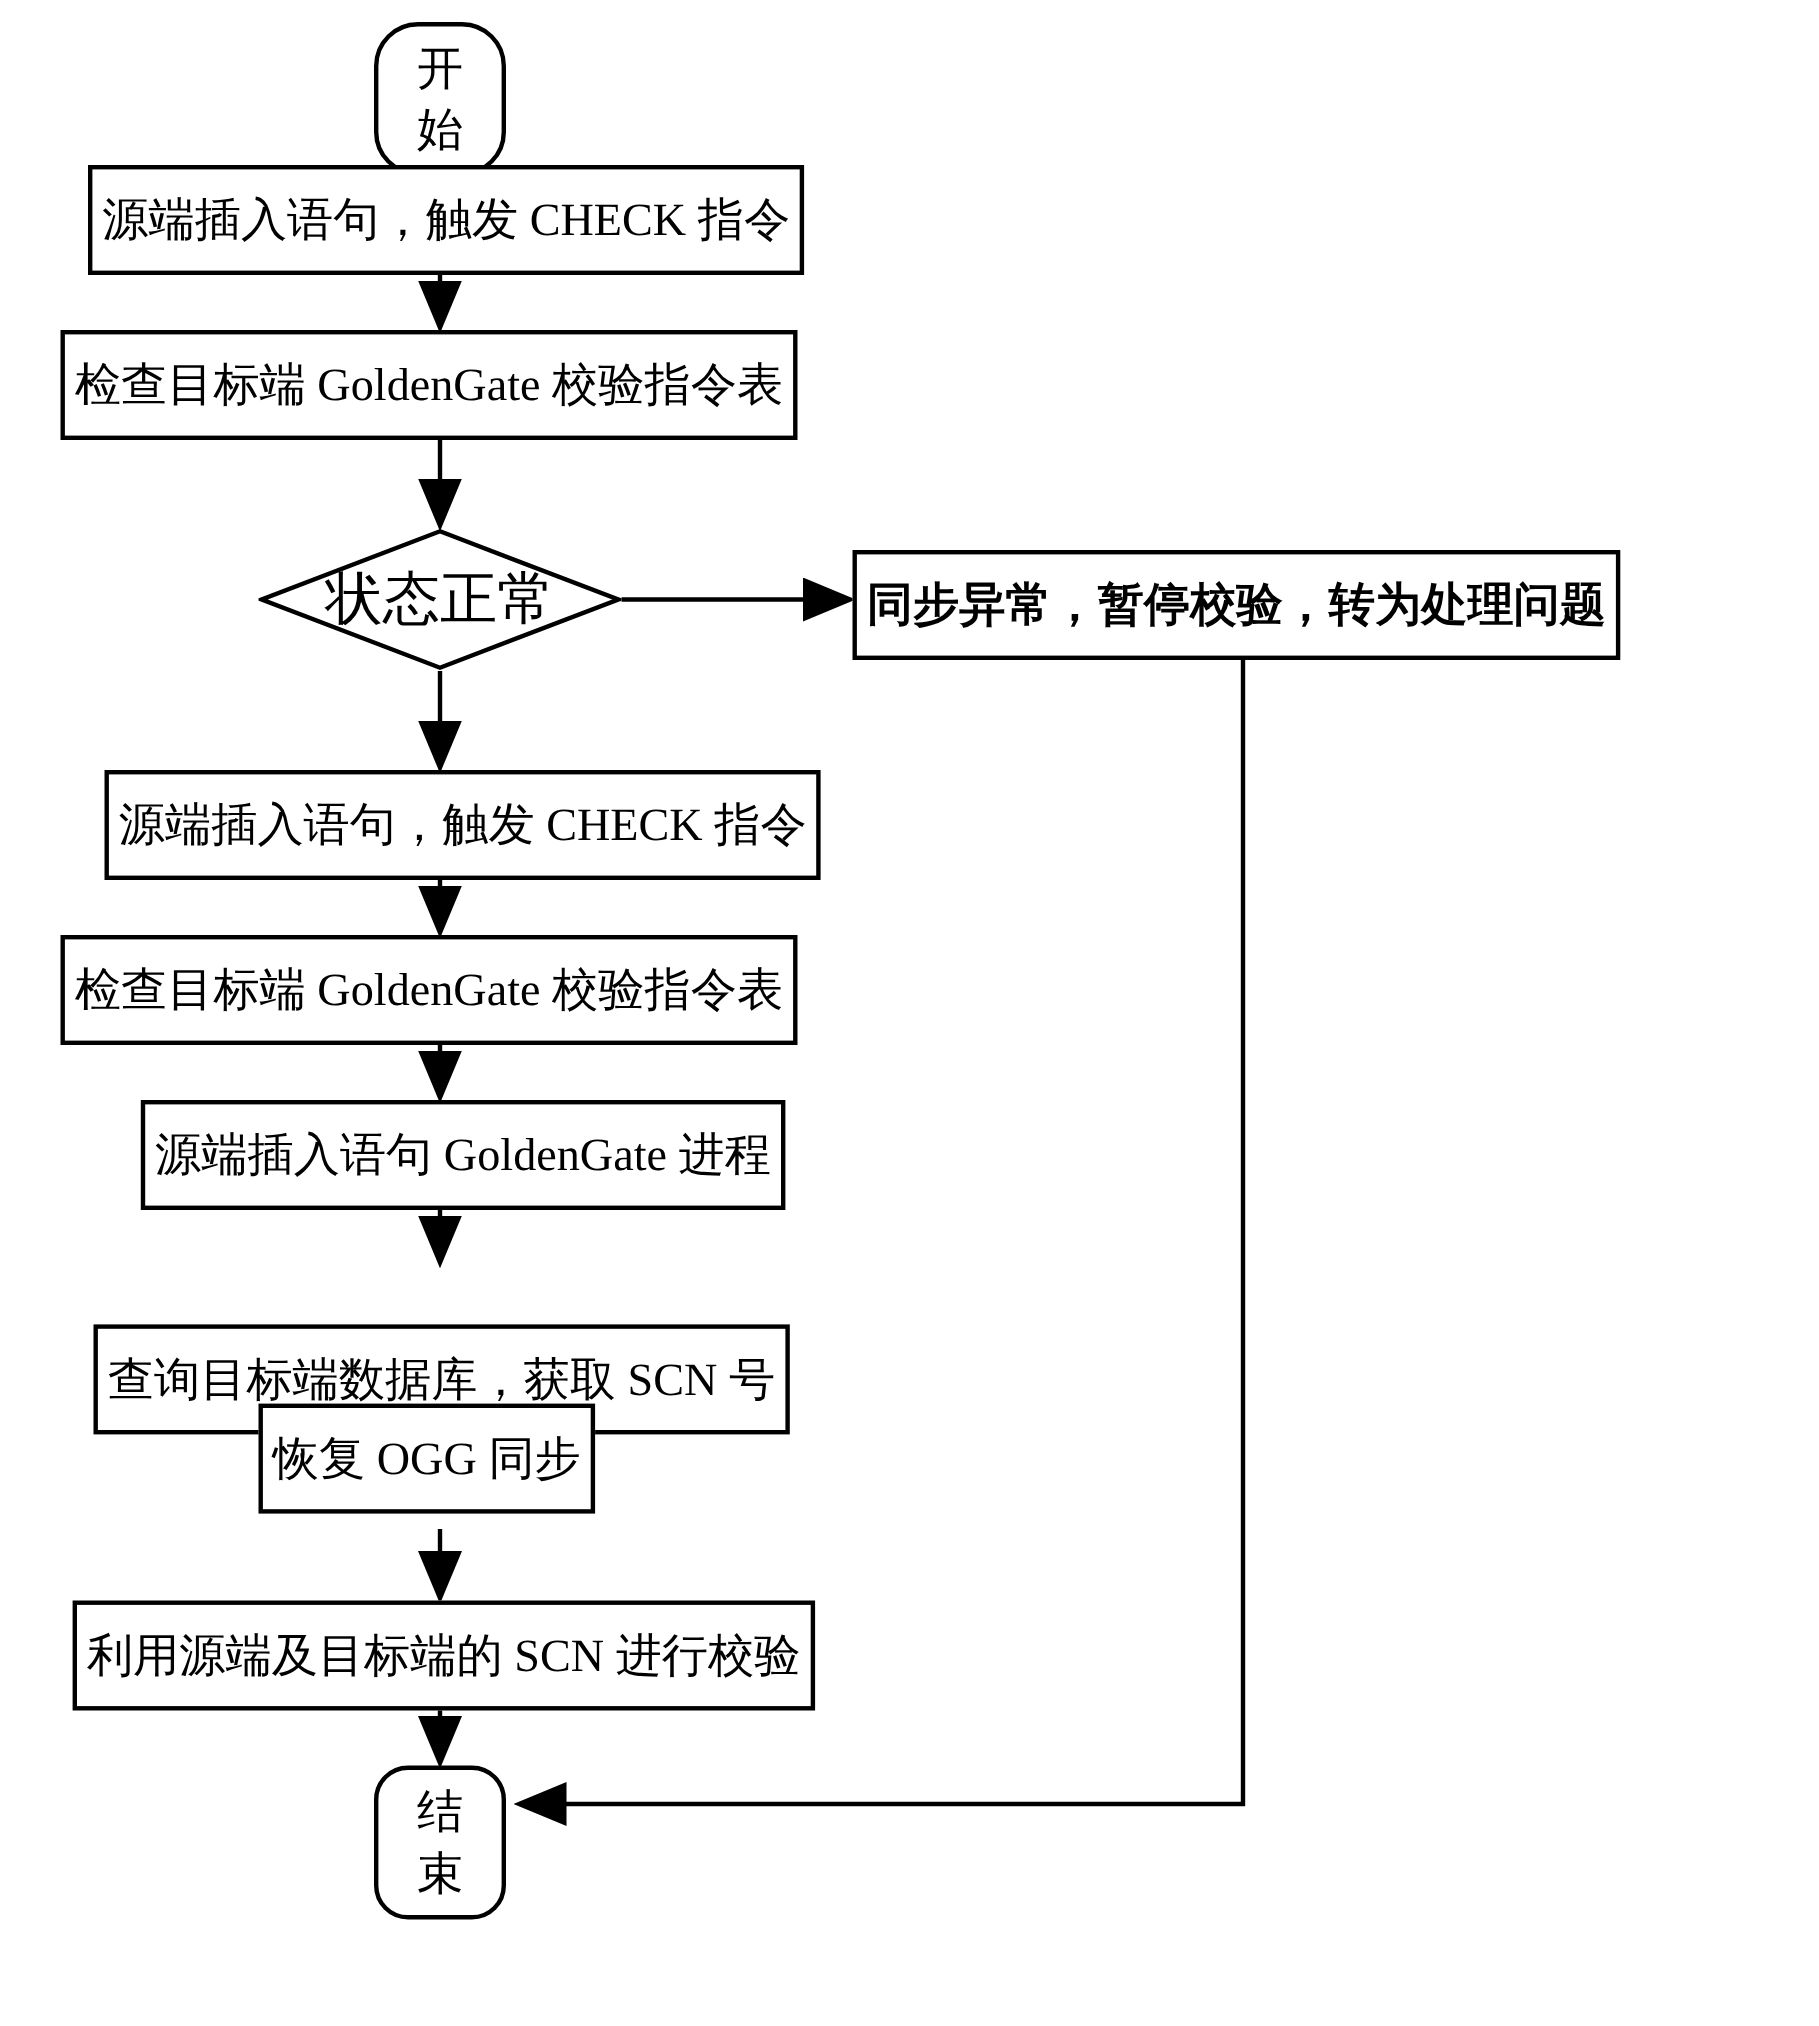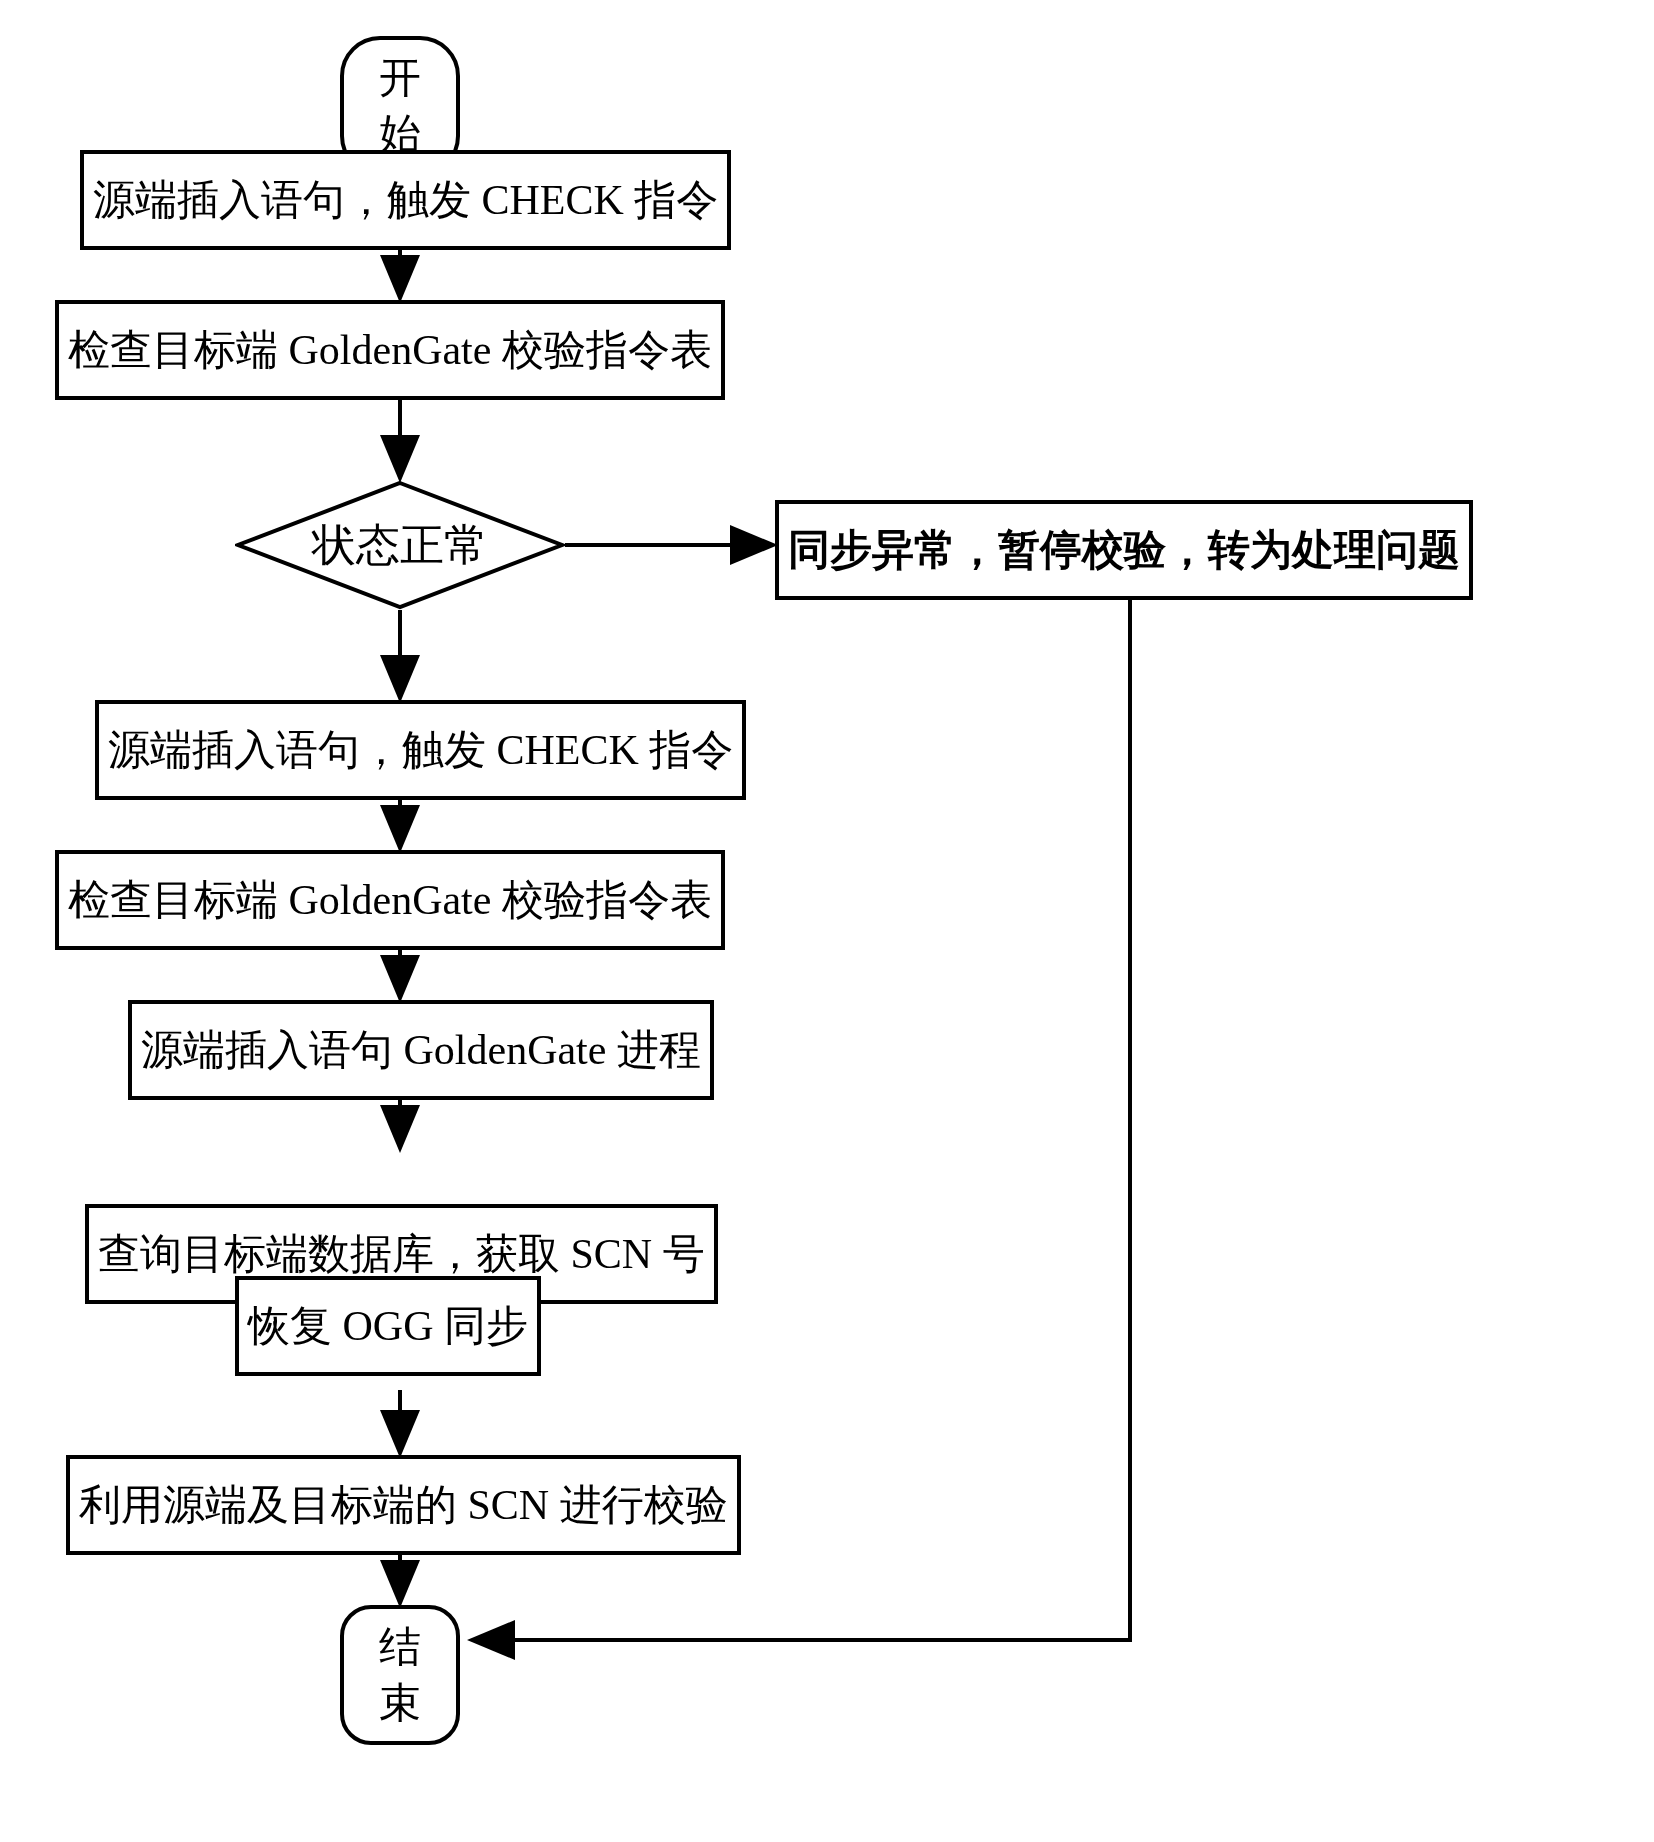--- a/index.html
+++ b/index.html
@@ -44,21 +44,21 @@
     .decision svg {
       position: absolute;
       top: 0;
       left: 0;
     }
     .decision-text {
       position: absolute;
       top: 50%;
       left: 50%;
       transform: translate(-50%, -50%);
-      font-size: 44px;
+      font-size: 52px;
       white-space: nowrap;
     }
     .node {
       position: absolute;
     }
     .arrow-line {
       stroke: black;
       stroke-width: 4;
       fill: none;
     }
@@ -104,21 +104,21 @@
 
   <line class="arrow-line" x1="400" y1="1390" x2="400" y2="1450" marker-end="url(#arrowhead)"></line>
 
   <line class="arrow-line" x1="400" y1="1545" x2="400" y2="1600" marker-end="url(#arrowhead)"></line>
 
   <polyline class="arrow-line" points="1130,590 1130,1640 475,1640" marker-end="url(#arrowhead)"></polyline>
 </svg>
 
 <div class="flowchart">
 
-  <div class="node terminal" style="left:290px; top:16px;">
+  <div class="node terminal" style="left:290px; top:0px;">
     <span>开始</span>
   </div>
 
   <div class="node process" style="left:30px; top:130px;">
     <span>源端插入语句，触发 CHECK 指令</span>
   </div>
 
   <div class="node process" style="left:5px; top:280px;">
     <span>检查目标端 GoldenGate 校验指令表</span>
   </div>

